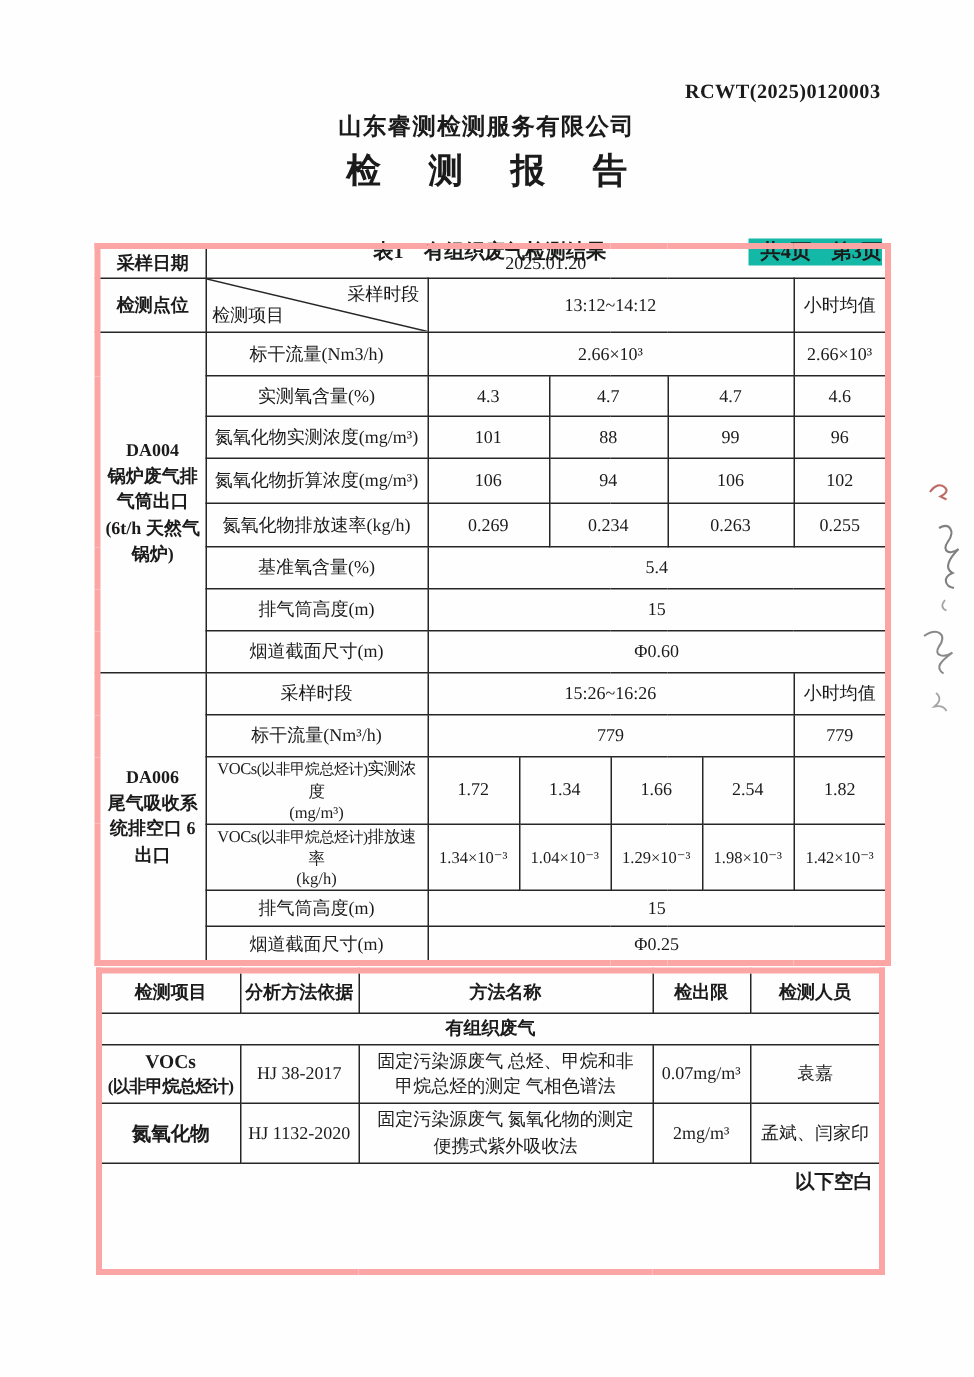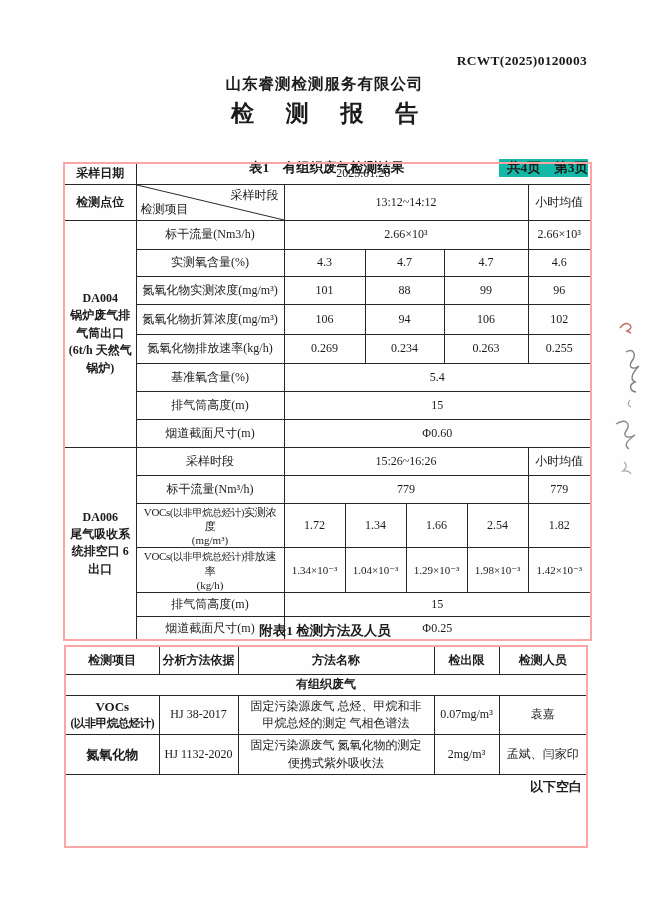--- a/index.html
+++ b/index.html
@@ -14,21 +14,21 @@
   .main-title{ position:absolute; top:98px; left:0; width:100%; text-align:center; font-size:23px; font-weight:700; letter-spacing:13px; text-indent:13px; }
   .caption-row { position:absolute; top:159px; left:63px; width:527px; height:20px; }
   .t1-caption { position:absolute; left:0; width:100%; text-align:center; font-size:13.5px; font-weight:700; }
   .page-info  { position:absolute; right:2px; top:0; font-size:13.5px; font-weight:700; background:#14b8a6; padding-left:8px; }
   .t2-caption { position:absolute; top:622px; left:64px; width:522px; text-align:center; font-size:13.5px; font-weight:700; }
 
   table { border-collapse:collapse; table-layout:fixed; }
   #table1 { position:absolute; top:162px; left:63px; width:527px; }
   #table2 { position:absolute; top:645px; left:64px; width:522px; }
   td, th { border:1px solid #262626; font-size:12px; text-align:center; vertical-align:middle; padding:1px 2px; font-weight:400; overflow:hidden; }
-  #table1, #table2 { border:2px solid #fca5a5; }
+  #table1, #table2 { border:4px solid #fca5a5; }
   .bold { font-weight:700; }
   .pre  { white-space:pre-line; line-height:1.45; }
   .h21{height:21px}.h23{height:21px}.h24{height:24px}.h27{height:27px}.h28{height:28px}
   .h29{height:29px}.h30{height:30px}.h34{height:34px}.h36{height:36px}.h37{height:37px}.h72{height:72px}
 
   .diag { position:relative; padding:0; }
   .diag svg { position:absolute; top:0; left:0; width:100%; height:100%; }
   .diag-top    { position:absolute; top:2px; right:5px; font-size:12px; }
   .diag-bottom { position:absolute; bottom:2px; left:4px; font-size:12px; }
 
@@ -175,21 +175,20 @@
       <td>排气筒高度(m)</td>
       <td colspan="7">15</td>
     </tr>
     <tr class="h24">
       <td>烟道截面尺寸(m)</td>
       <td colspan="7">Φ0.25</td>
     </tr>
   </tbody>
     </table>
 
-  <div class="t2-caption">附表1 检测方法及人员</div>
 
   <table id="table2">
     <colgroup>
       <col style="width:94px">
         <col style="width:79px">
         <col style="width:196px">
         <col style="width:65px">
         <col style="width:88px">
     </colgroup>
     <tbody>

